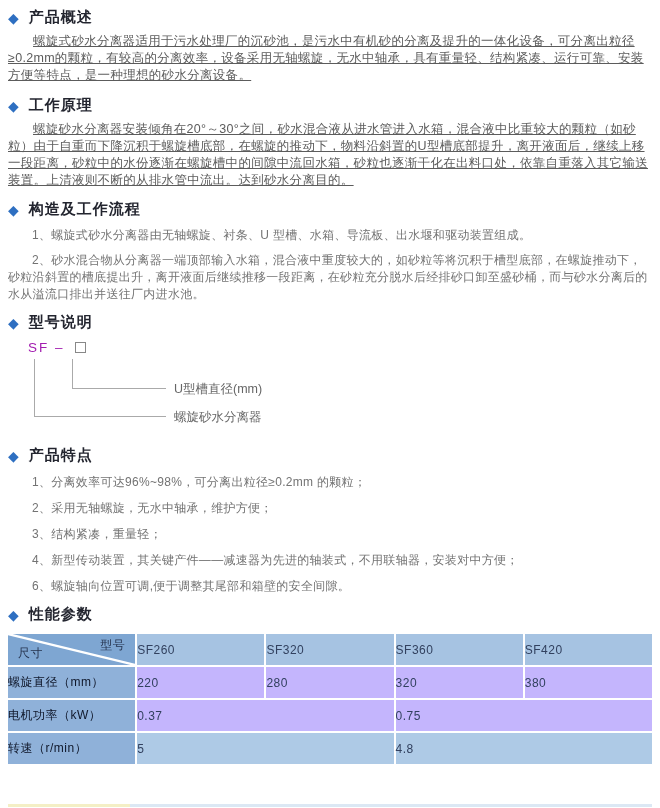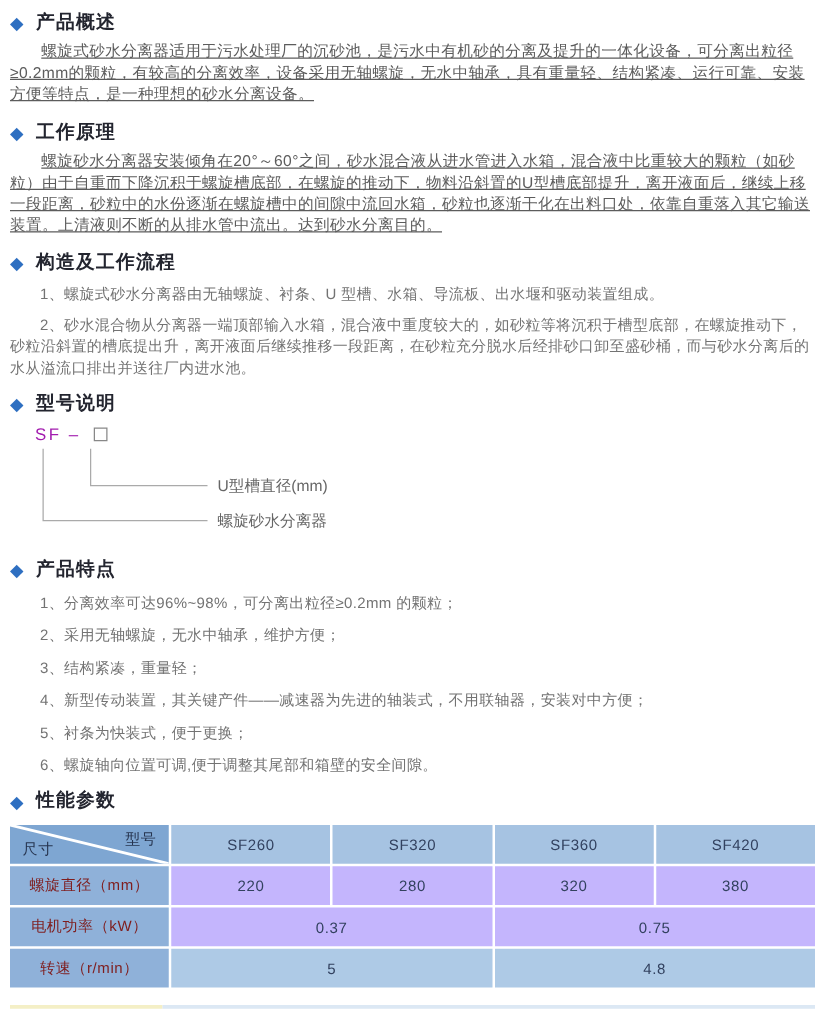--- a/index.html
+++ b/index.html
@@ -96,34 +96,34 @@
     border-collapse: separate;
     border-spacing: 2px;
     table-layout: fixed;
     width: 648px;
     margin: 8px 0 0 -2px;
     font-size: 12px;
     color: #32415f;
   }
   .perf-table td {
     height: 31px;
-    text-align: center;
+    text-align: left;
     vertical-align: middle;
     letter-spacing: 0.5px;
   }
   .cell-corner {
     background: #7ea6d2;
     position: relative;
     color: #26344f;
   }
   .corner-top  { position: absolute; top: 3px;  right: 10px; font-size: 12px; }
   .corner-bot  { position: absolute; bottom: 3px; left: 10px; font-size: 12px; }
   .corner-svg  { position: absolute; left: 0; top: 0; width: 100%; height: 100%; }
   .cell-head  { background: #a6c3e2; }
-  .cell-label { background: #8fb1d9; color: #7f1d1d; }
+  .cell-label { background: #8fb1d9; color: #0f172a; }
   .cell-light { background: #c4b5fd; }
   .cell-mid   { background: #aecae6; }
 
   
   .bottom-strip {
     position: absolute;
     left: 8px; right: 8px; bottom: 1px;
     height: 3px;
     display: flex;
   }
@@ -141,21 +141,21 @@
       <span>产品概述</span>
     </div>
     <p class="body-text indent">螺旋式砂水分离器适用于污水处理厂的沉砂池，是污水中有机砂的分离及提升的一体化设备，可分离出粒径≥0.2mm的颗粒，有较高的分离效率，设备采用无轴螺旋，无水中轴承，具有重量轻、结构紧凑、运行可靠、安装方便等特点，是一种理想的砂水分离设备。</p>
   </section>
 
   <section style="margin-bottom:11px;">
     <div class="heading">
       <span class="diamond">◆</span>
       <span>工作原理</span>
     </div>
-    <p class="body-text indent">螺旋砂水分离器安装倾角在20°～60°之间，砂水混合液从进水管进入水箱，混合液中比重较大的颗粒（如砂粒）由于自重而下降沉积于螺旋槽底部，在螺旋的推动下，物料沿斜置的U型槽底部提升，离开液面后，继续上移一段距离，砂粒中的水份逐渐在螺旋槽中的间隙中流回水箱，砂粒也逐渐干化在出料口处，依靠自重落入其它输送装置。上清液则不断的从排水管中流出。达到砂水分离目的。</p>
+    <p class="body-text indent">螺旋砂水分离器安装倾角在20°～30°之间，砂水混合液从进水管进入水箱，混合液中比重较大的颗粒（如砂粒）由于自重而下降沉积于螺旋槽底部，在螺旋的推动下，物料沿斜置的U型槽底部提升，离开液面后，继续上移一段距离，砂粒中的水份逐渐在螺旋槽中的间隙中流回水箱，砂粒也逐渐干化在出料口处，依靠自重落入其它输送装置。上清液则不断的从排水管中流出。达到砂水分离目的。</p>
   </section>
 
   <section style="margin-bottom:10px;">
     <div class="heading">
       <span class="diamond">◆</span>
       <span>构造及工作流程</span>
     </div>
     <div class="list-item">1、螺旋式砂水分离器由无轴螺旋、衬条、U 型槽、水箱、导流板、出水堰和驱动装置组成。</div>
     <div class="list-item">2、砂水混合物从分离器一端顶部输入水箱，混合液中重度较大的，如砂粒等将沉积于槽型底部，在螺旋推动下，砂粒沿斜置的槽底提出升，离开液面后继续推移一段距离，在砂粒充分脱水后经排砂口卸至盛砂桶，而与砂水分离后的水从溢流口排出并送往厂内进水池。</div>
   </section>
@@ -182,21 +182,20 @@
 
   <section class="features" style="margin-bottom:10px;">
     <div class="heading">
       <span class="diamond">◆</span>
       <span>产品特点</span>
     </div>
     <div class="list-item">1、分离效率可达96%~98%，可分离出粒径≥0.2mm 的颗粒；</div>
     <div class="list-item">2、采用无轴螺旋，无水中轴承，维护方便；</div>
     <div class="list-item">3、结构紧凑，重量轻；</div>
     <div class="list-item">4、新型传动装置，其关键产件——减速器为先进的轴装式，不用联轴器，安装对中方便；</div>
-    <div class="list-item">5、衬条为快装式，便于更换；</div>
     <div class="list-item">6、螺旋轴向位置可调,便于调整其尾部和箱壁的安全间隙。</div>
   </section>
 
   <section style="margin-bottom:0;">
     <div class="heading">
       <span class="diamond">◆</span>
       <span>性能参数</span>
     </div>
 
     <table class="perf-table">

